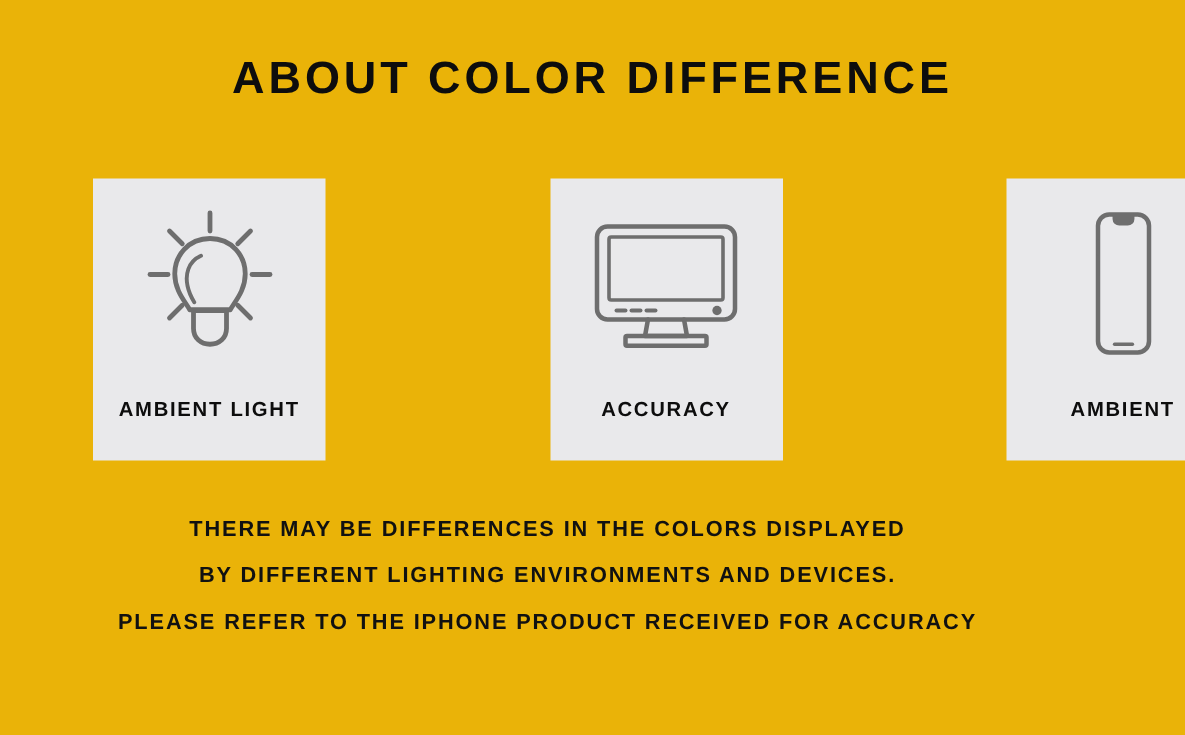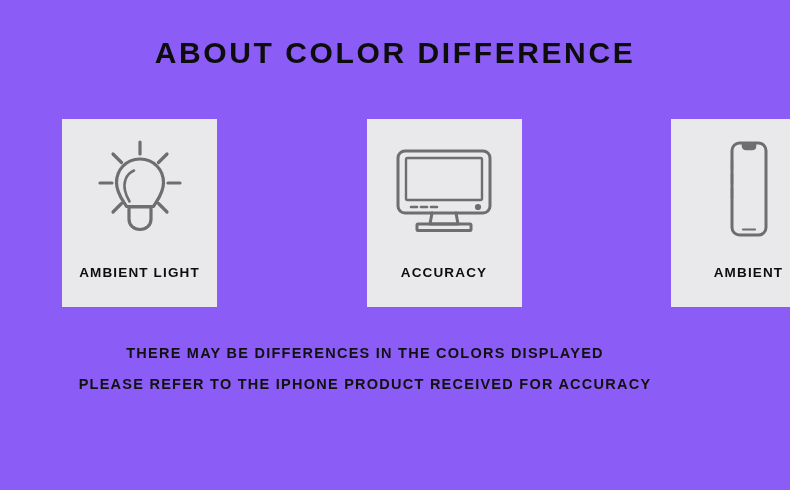--- a/index.html
+++ b/index.html
@@ -10,21 +10,21 @@
     width: 790px;
     height: 490px;
     background: #ffffff;
     font-family: "Liberation Sans", sans-serif;
     overflow: hidden;
   }
   .page {
     position: relative;
     width: 790px;
     height: 490px;
-    background: #8b5cf6;
+    background: #eab308;
     text-decoration: underline;
   }
 
   
   .title {
     position: absolute;
     left: 0;
     top: 36px;
     width: 790px;
     text-align: center;
@@ -169,16 +169,17 @@
         </svg>
       </div>
       <div class="card-label">AMBIENT</div>
     </div>
 
 
   </div>
 
   <div class="footer">
     <div class="footer-line">THERE MAY BE DIFFERENCES IN THE COLORS DISPLAYED</div>
+    <div class="footer-line">BY DIFFERENT LIGHTING ENVIRONMENTS AND DEVICES.</div>
     <div class="footer-line">PLEASE REFER TO THE IPHONE PRODUCT RECEIVED FOR ACCURACY</div>
   </div>
 
 </div>
 
 </body></html>

